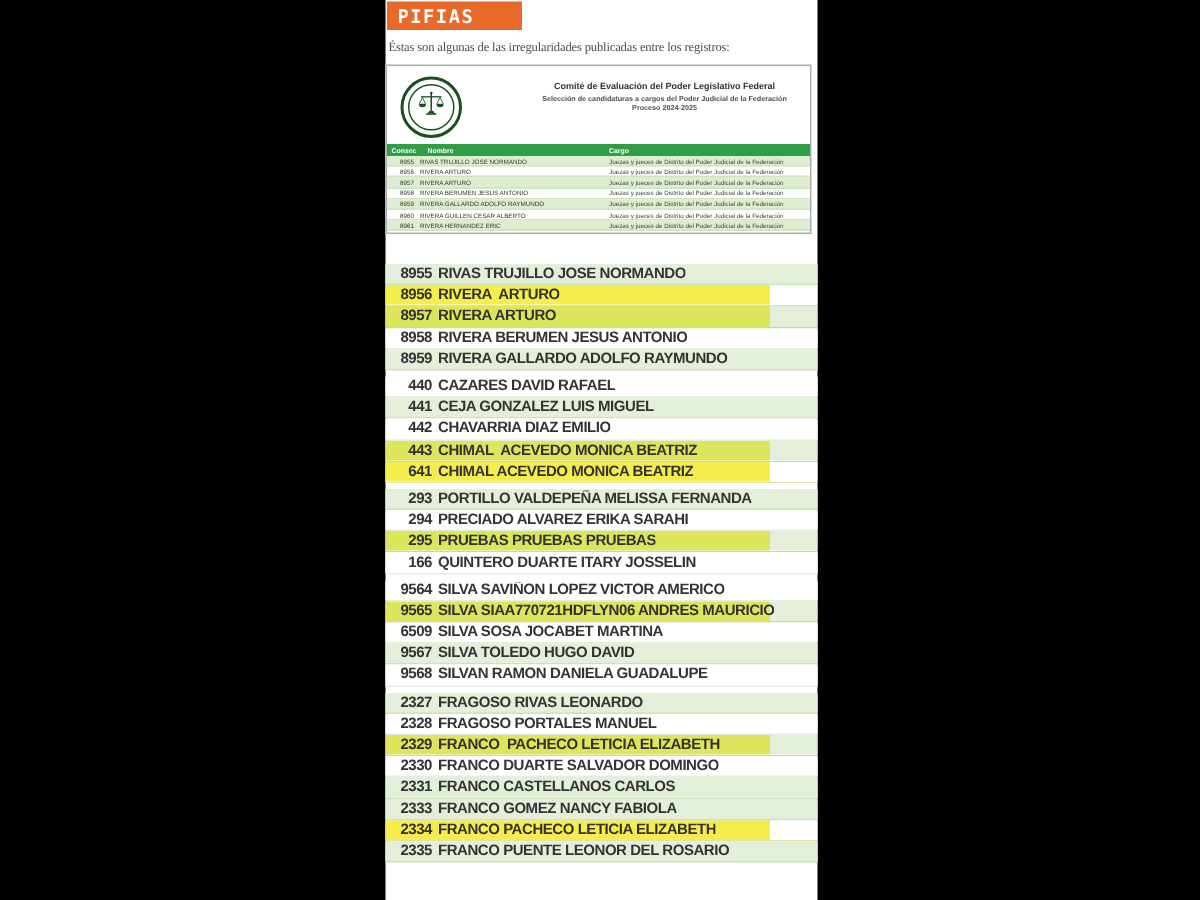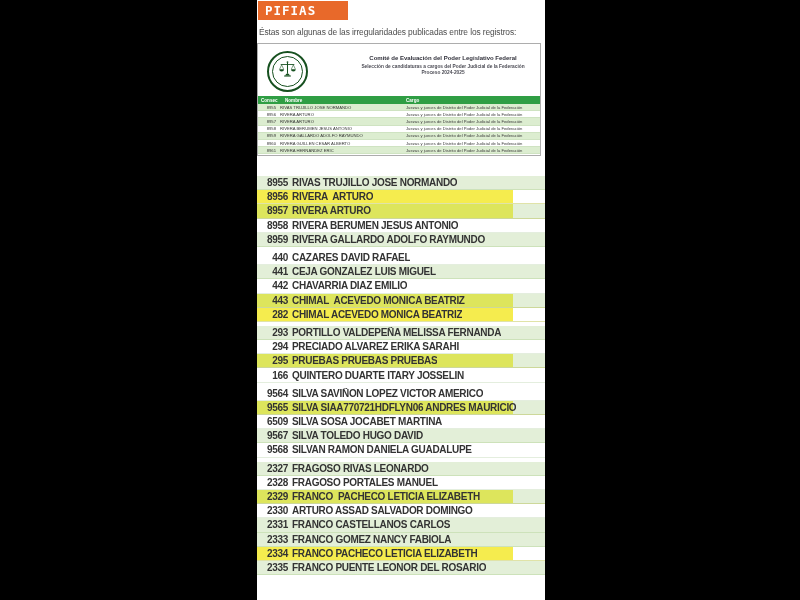--- a/index.html
+++ b/index.html
@@ -6,21 +6,21 @@
   .canvas{position:relative;width:800px;height:600px;background:#000;overflow:hidden;
           font-family:"Liberation Sans",sans-serif;}
   .content-col{position:absolute;left:257px;top:0;width:288px;height:600px;background:#fff;}
 
   
   .badge{position:absolute;left:1px;top:1px;width:83px;height:19px;background:#e8692a;
          color:#fff;font-family:"DejaVu Sans Mono",monospace;font-weight:bold;
          font-size:12.5px;line-height:19px;padding-left:7px;letter-spacing:1px;}
   
   .subtitle{position:absolute;left:2px;top:27px;width:284px;font-size:8.4px;color:#4d4d4d;
-            letter-spacing:-0.1px;}
+            letter-spacing:-0.1px;font-family:Liberation Serif, serif;}
 
   
   .doc-box{position:absolute;left:0;top:43px;width:282px;height:111px;border:1px solid #adadad;
            background:#fff;overflow:hidden;}
   .seal{position:absolute;left:9px;top:7px;width:37px;height:37px;border:2px solid #16501f;
         border-radius:50%;display:flex;align-items:center;justify-content:center;}
   .seal-inner{width:29px;height:29px;border:1px solid #16501f;border-radius:50%;
               display:flex;align-items:center;justify-content:center;}
   .doc-titles{position:absolute;left:92px;top:11px;width:186px;text-align:center;color:#30303a;}
   .doc-t1{font-size:6px;font-weight:bold;}
@@ -163,21 +163,21 @@
           </div>
           <div class="lrow bg-white">
             <span class="lnum">442</span>
             <span class="lname">CHAVARRIA DIAZ EMILIO</span>
           </div>
           <div class="lrow hl-green">
             <span class="lnum">443</span>
             <span class="lname">CHIMAL  ACEVEDO MONICA BEATRIZ</span>
           </div>
           <div class="lrow hl-white">
-            <span class="lnum">282</span>
+            <span class="lnum">641</span>
             <span class="lname">CHIMAL ACEVEDO MONICA BEATRIZ</span>
           </div>
         </div>
         <div class="group">
           <div class="lrow bg-green">
             <span class="lnum">293</span>
             <span class="lname">PORTILLO VALDEPEÑA MELISSA FERNANDA</span>
           </div>
           <div class="lrow bg-white">
             <span class="lnum">294</span>
@@ -222,21 +222,21 @@
           <div class="lrow bg-white">
             <span class="lnum">2328</span>
             <span class="lname">FRAGOSO PORTALES MANUEL</span>
           </div>
           <div class="lrow hl-green">
             <span class="lnum">2329</span>
             <span class="lname">FRANCO  PACHECO LETICIA ELIZABETH</span>
           </div>
           <div class="lrow bg-white">
             <span class="lnum">2330</span>
-            <span class="lname">ARTURO ASSAD SALVADOR DOMINGO</span>
+            <span class="lname">FRANCO DUARTE SALVADOR DOMINGO</span>
           </div>
           <div class="lrow bg-green">
             <span class="lnum">2331</span>
             <span class="lname">FRANCO CASTELLANOS CARLOS</span>
           </div>
           <div class="lrow bg-green">
             <span class="lnum">2333</span>
             <span class="lname">FRANCO GOMEZ NANCY FABIOLA</span>
           </div>
           <div class="lrow hl-white">

